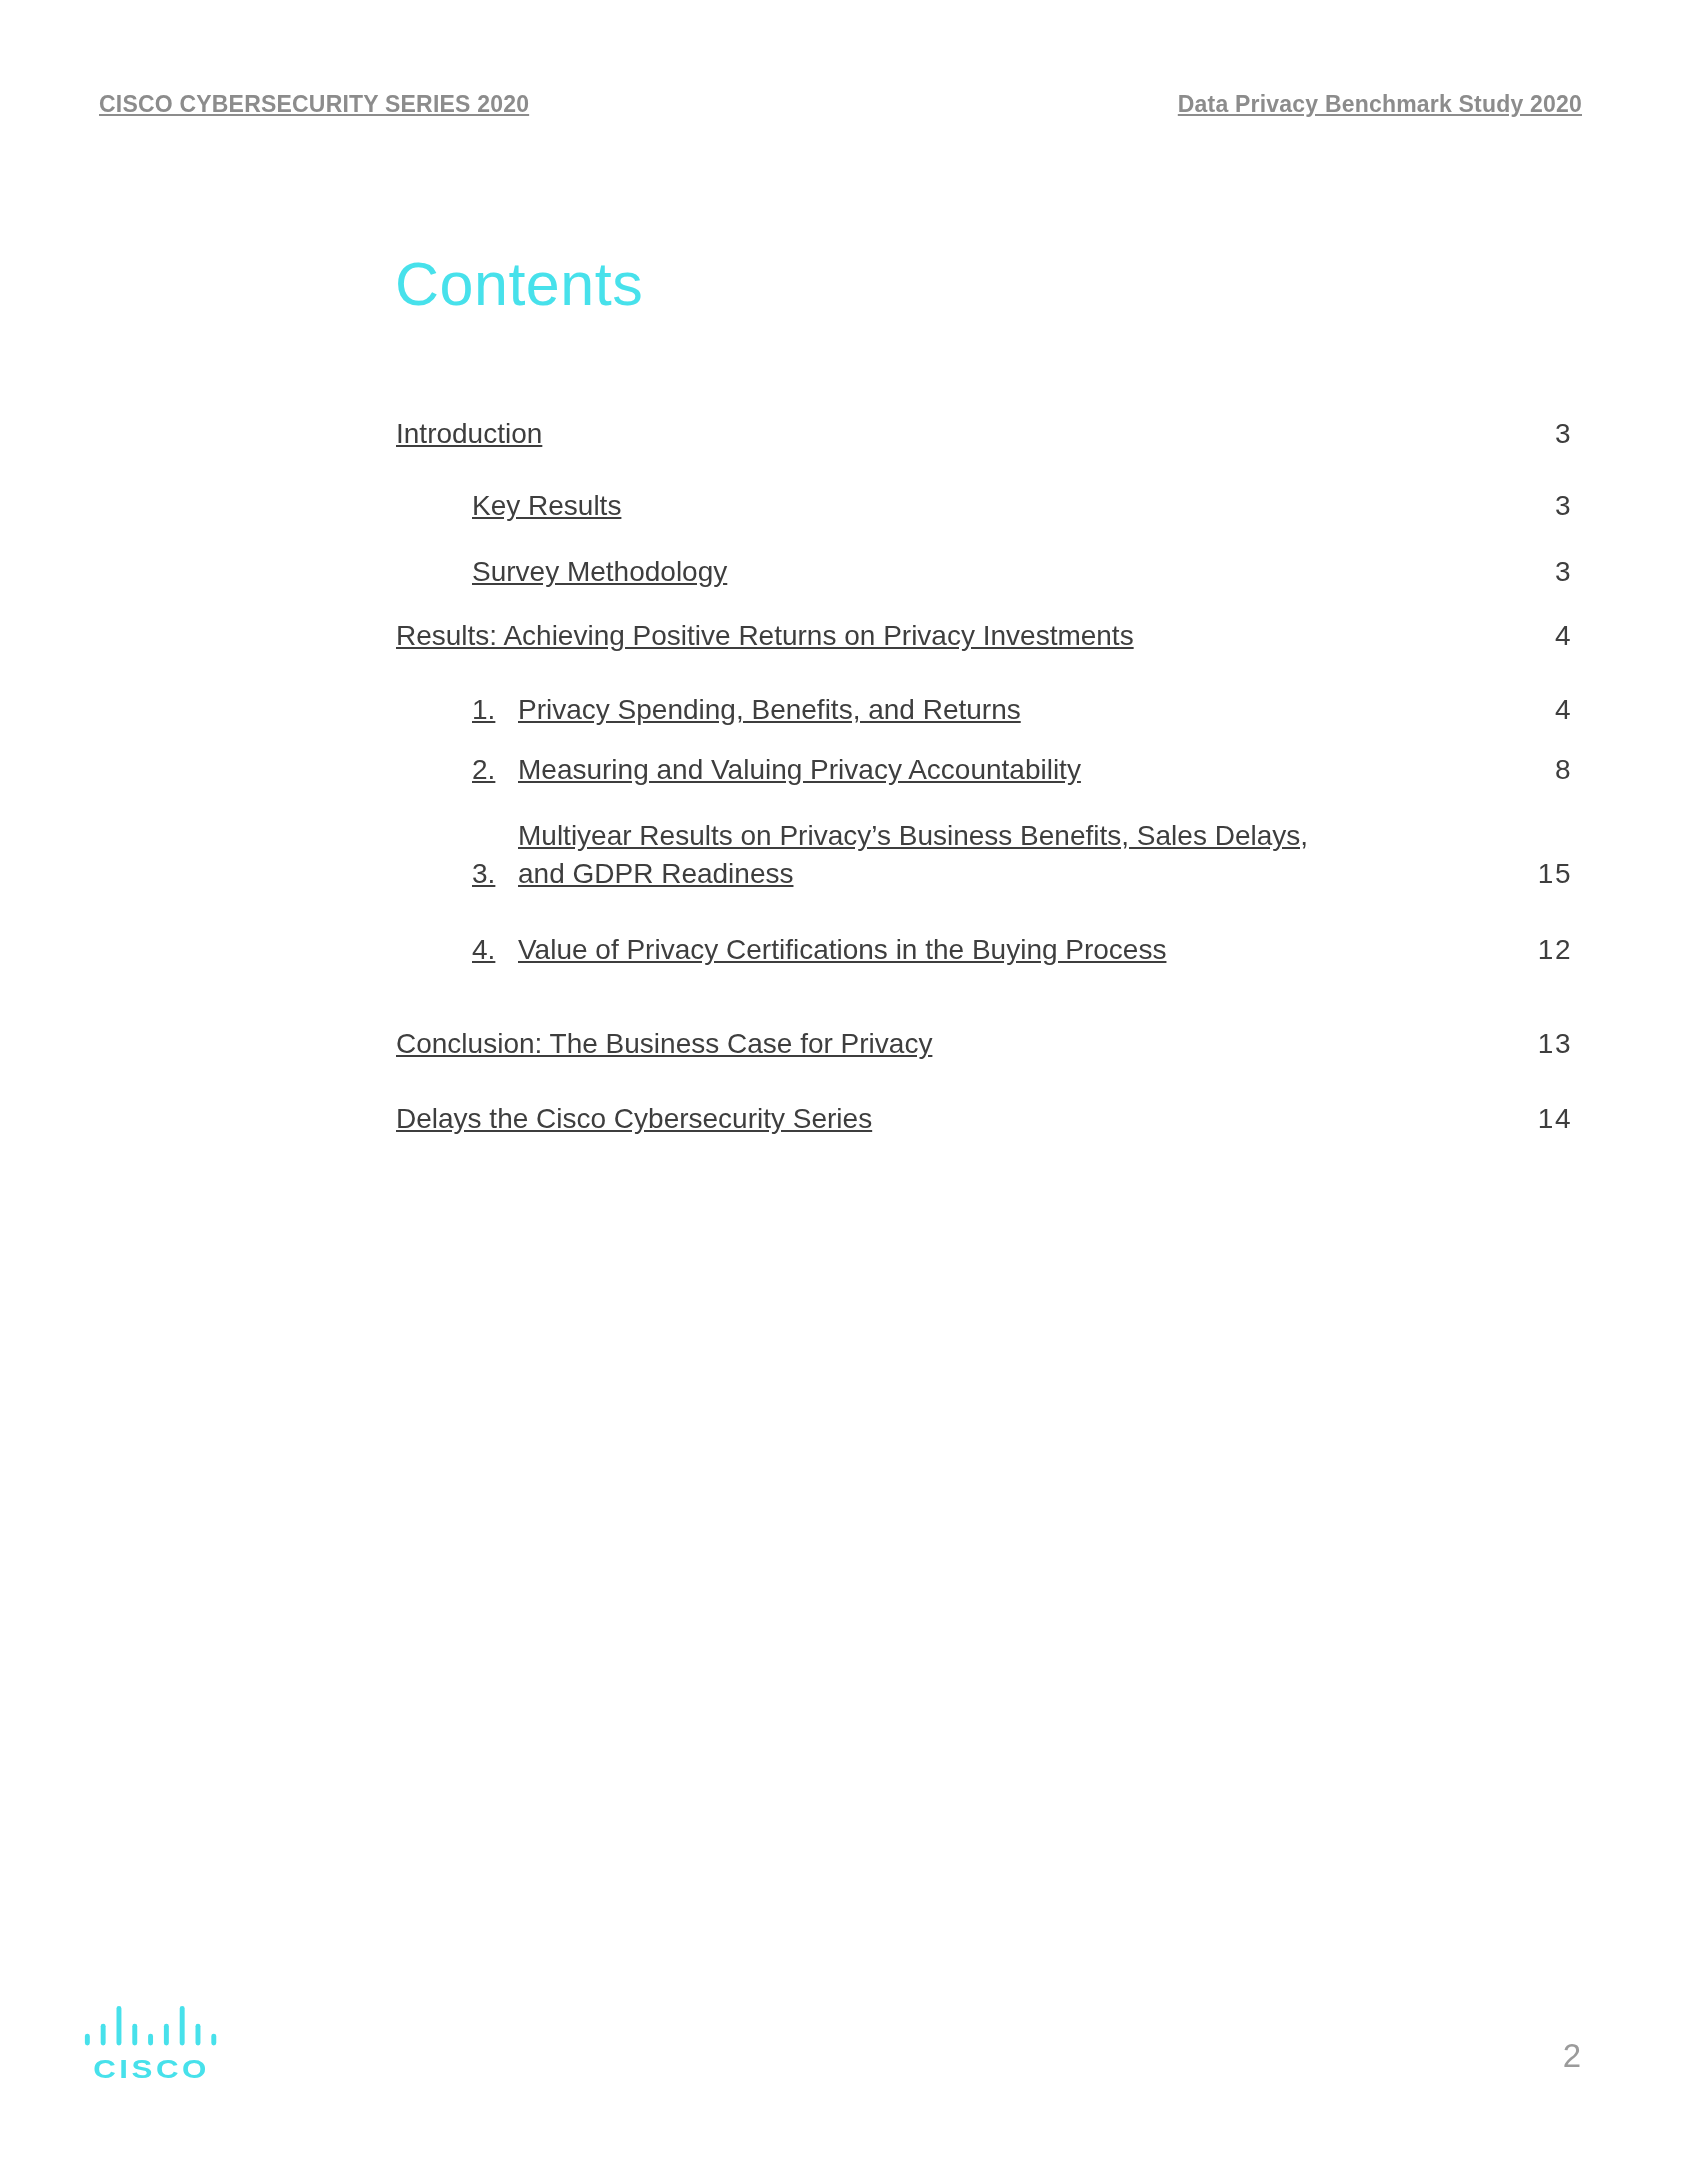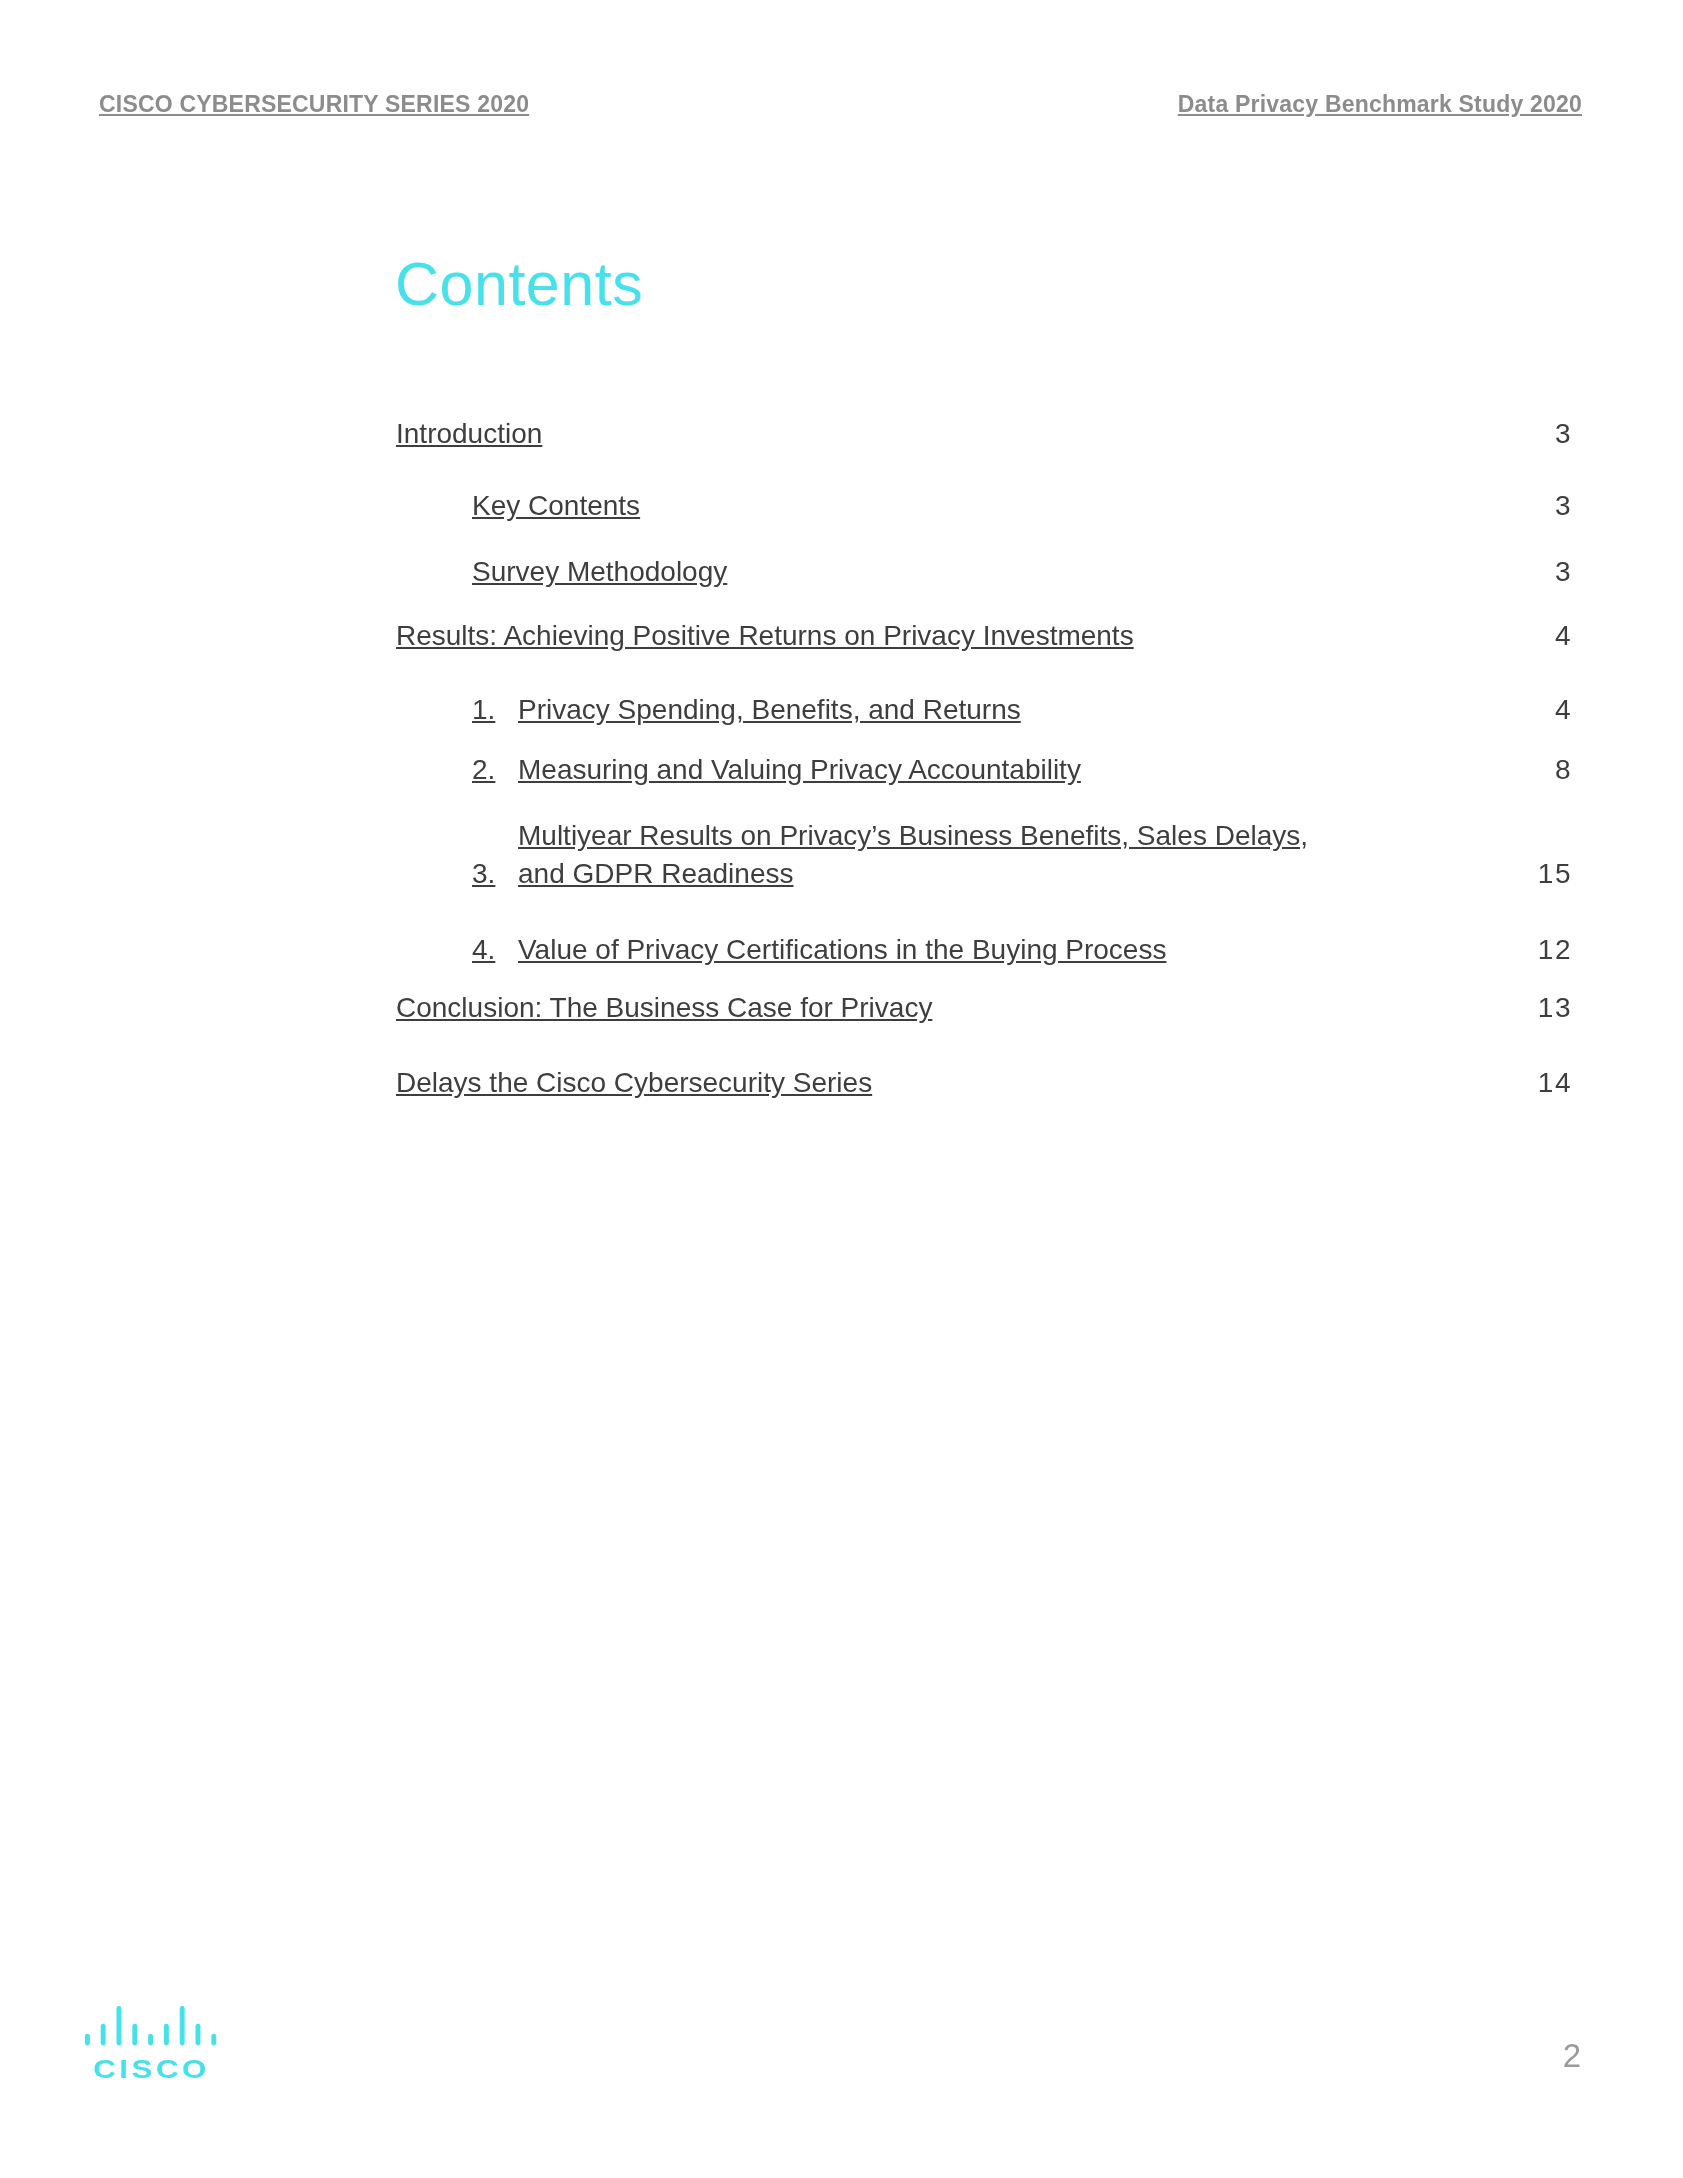--- a/index.html
+++ b/index.html
@@ -101,21 +101,21 @@
 
   <div class="toc-row level0" style="margin-top:0">
     <div class="toc-entry">
         <span class="label">Introduction</span>
       </div>
     <div class="toc-page">3</div>
   </div>
 
   <div class="toc-row level1" style="margin-top:34px">
     <div class="toc-entry">
-        <span class="label">Key Contents</span>
+        <span class="label">Key Results</span>
       </div>
     <div class="toc-page">3</div>
   </div>
 
   <div class="toc-row level1" style="margin-top:28px">
     <div class="toc-entry">
         <span class="label">Survey Methodology</span>
       </div>
     <div class="toc-page">3</div>
   </div>
@@ -153,21 +153,21 @@
   </div>
 
   <div class="toc-row numbered" style="margin-top:38px">
     <div class="toc-entry">
       <span class="num">4.</span>
       <span class="label">Value of Privacy Certifications in the Buying Process</span>
     </div>
     <div class="toc-page">12</div>
   </div>
 
-  <div class="toc-row level0" style="margin-top:20px">
+  <div class="toc-row level0" style="margin-top:56px">
     <div class="toc-entry">
         <span class="label">Conclusion: The Business Case for Privacy</span>
       </div>
     <div class="toc-page">13</div>
   </div>
 
   <div class="toc-row level0" style="margin-top:37px">
     <div class="toc-entry">
         <span class="label">Delays the Cisco Cybersecurity Series</span>
       </div>

